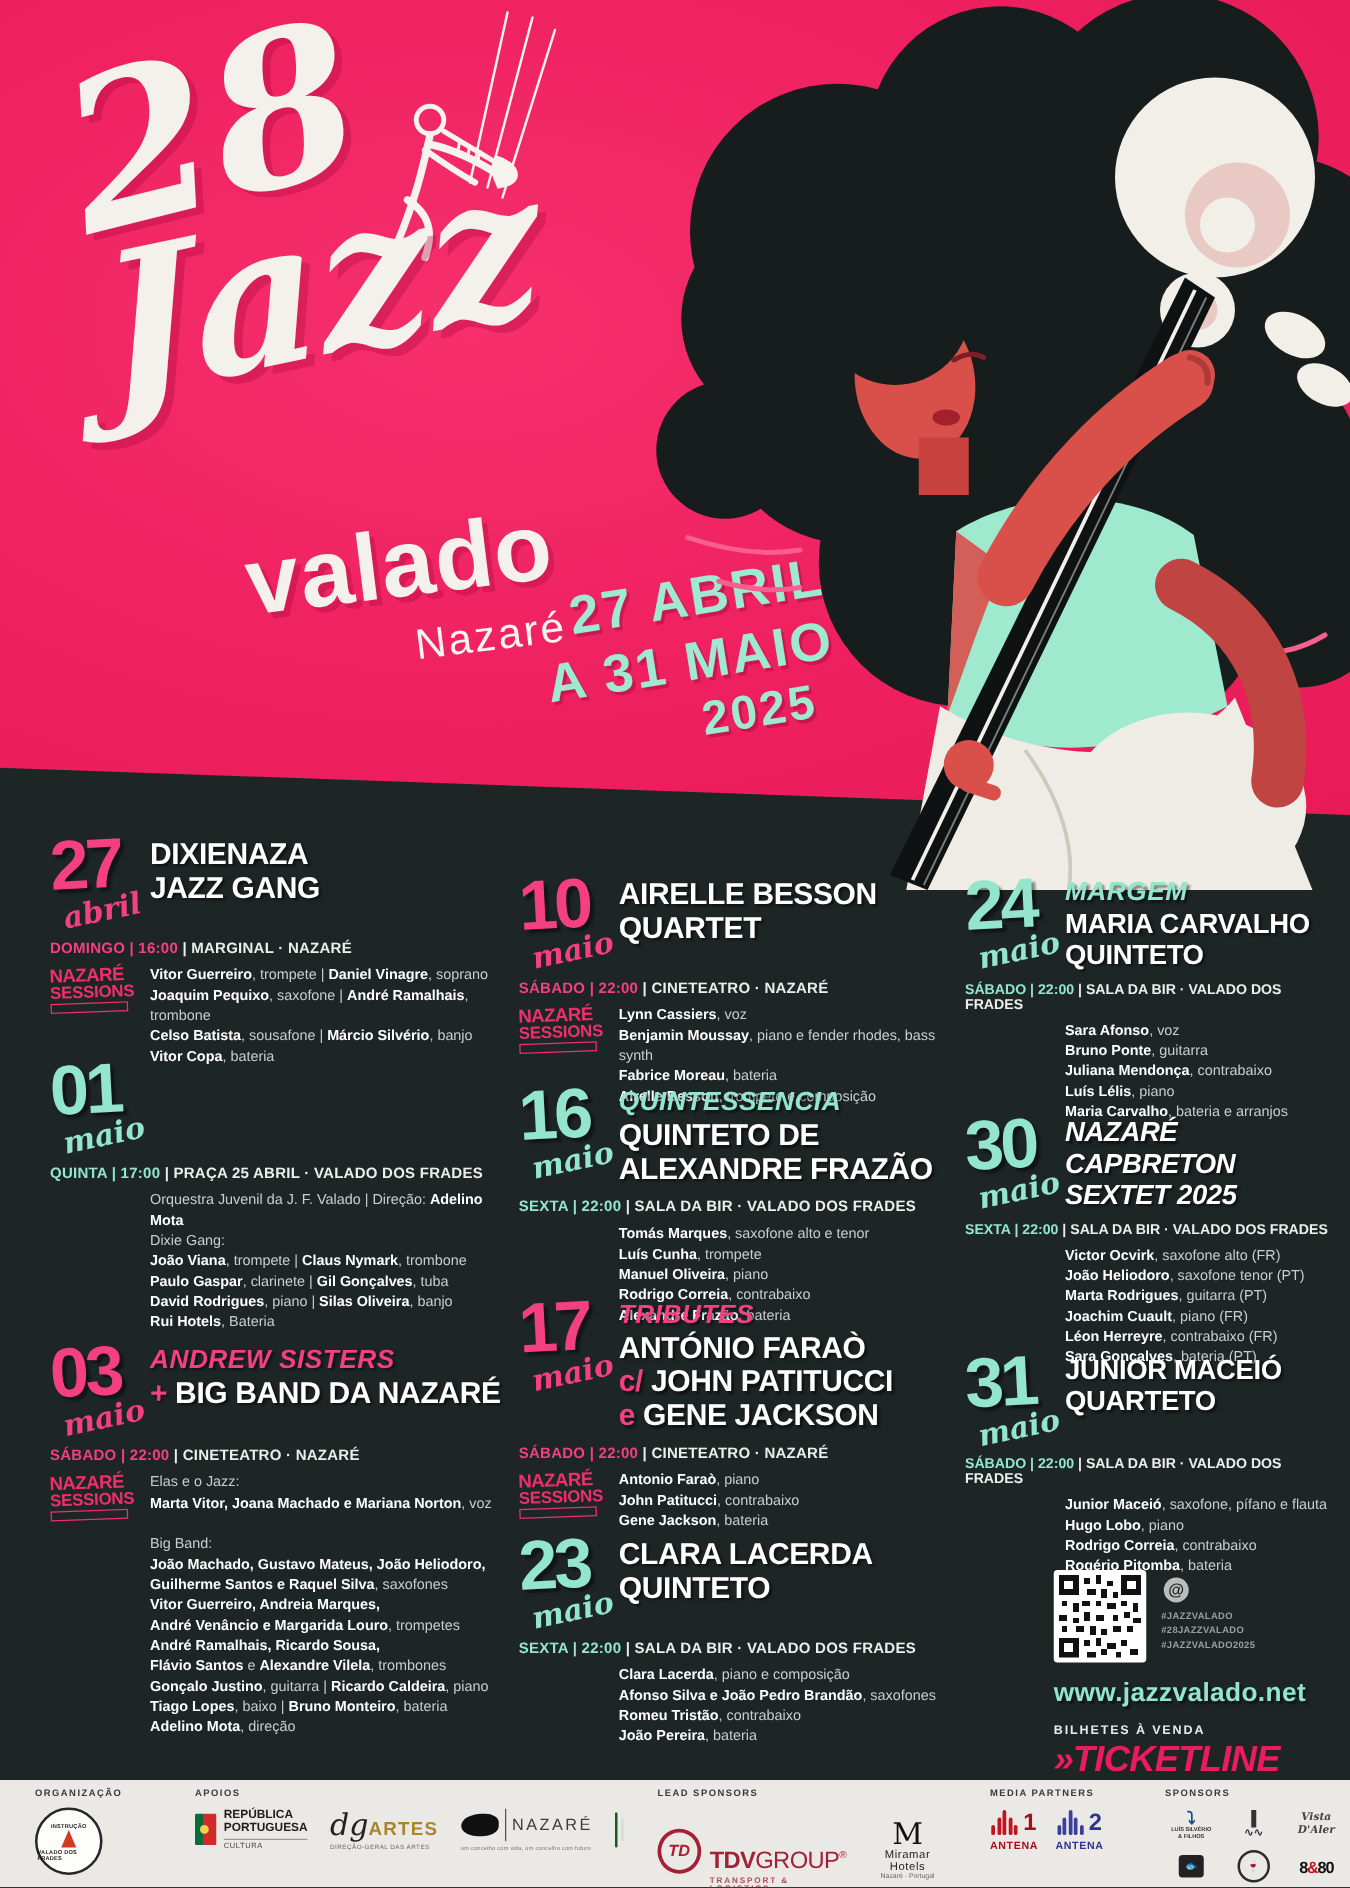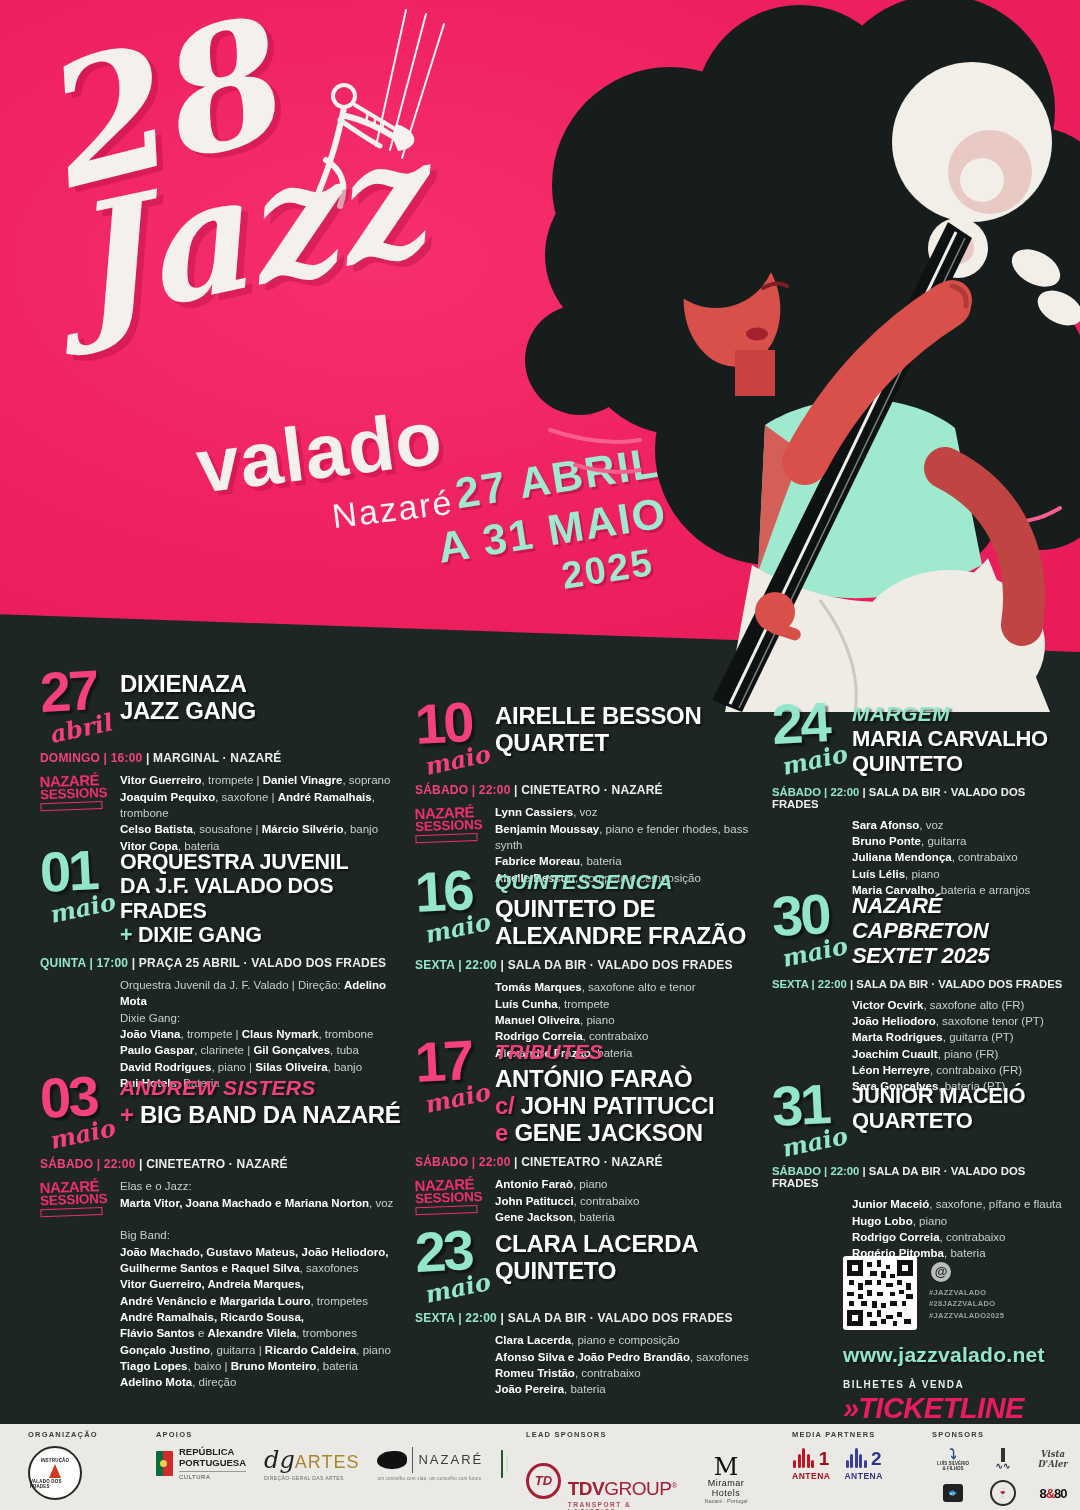--- a/index.html
+++ b/index.html
@@ -114,21 +114,21 @@
     border-bottom:14px solid #d33a1f;margin:1px 0;}
   .flag{width:17px;height:25px;background:linear-gradient(90deg,#0a6b3c 40%,#d02b2b 40%);
     position:relative;border-radius:1px;}
   .flag:after{content:"";position:absolute;left:4px;top:9px;width:7px;height:7px;
     border-radius:50%;background:#f3d14f;}
   .rp{margin-left:6px;}
   .rp .l1{font-size:9.5px;font-weight:bold;line-height:1.15;color:#1d1d1d;}
   .rp .l2{font-size:6px;margin-top:3px;color:#444;letter-spacing:.5px;border-top:1px solid #999;
     padding-top:2px;}
   .dgartes .dg{font-family:"DejaVu Serif",serif;font-style:italic;font-size:24px;color:#222;}
-  .dgartes .artes{font-weight:normal;color:#a8862c;letter-spacing:1px;font-size:18px;}
+  .dgartes .artes{font-weight:bold;color:#a8862c;letter-spacing:1px;font-size:15px;}
   .dgartes .sub{font-size:5px;color:#666;letter-spacing:.4px;margin-top:1px;}
   .naz{display:flex;align-items:center;}
   .naz .blob{width:30px;height:18px;background:#111;border-radius:60% 40% 50% 50%;}
   .naz .bar{width:1px;height:26px;background:#555;margin:0 5px;}
   .naz .nz{font-size:13px;letter-spacing:2px;color:#3c3c3c;}
   .naz-wrap .tagline{font-size:4.5px;color:#777;margin-top:3px;letter-spacing:.2px;}
   .gcrest{width:24px;height:26px;background:#2f7d33;border:1.5px solid #1c5b20;
     border-radius:4px 4px 10px 10px;position:relative;}
   .gcrest:after{content:"";position:absolute;inset:4px;border:1px solid #cfe3cf;border-radius:2px 2px 7px 7px;}
   .tdv{display:flex;align-items:center;}
@@ -285,28 +285,20 @@
             <div class="ll"><b>Celso Batista</b>, sousafone | <b>Márcio Silvério</b>, banjo</div>
             <div class="ll"><b>Vitor Copa</b>, bateria</div>
           </div>
     </div>
       </article>
       <article class="event ev-1 accent-teal">
     <div class="ev-head">
       <div class="ev-date">
         <div class="ev-day">01</div>
         <div class="ev-month">maio</div>
-      </div>
-      <div class="ev-titles">
-
-        <h2 class="ev-title">
-              <span class="tl">ORQUESTRA JUVENIL</span>
-              <span class="tl">DA J.F. VALADO DOS FRADES</span>
-              <span class="tl"><span class="acc">+</span> DIXIE GANG</span>
-            </h2>
       </div>
     </div>
     <div class="ev-info"><span class="acc">QUINTA | 17:00</span> <span class="rest">| PRAÇA 25 ABRIL · VALADO DOS FRADES</span></div>
     <div class="ev-body">
       <div class="gutter"></div>
       <div class="ev-lineup">
             <div class="ll">Orquestra Juvenil da J. F. Valado | Direção: <b>Adelino Mota</b></div>
             <div class="ll">Dixie Gang:</div>
             <div class="ll"><b>João Viana</b>, trompete | <b>Claus Nymark</b>, trombone</div>
             <div class="ll"><b>Paulo Gaspar</b>, clarinete | <b>Gil Gonçalves</b>, tuba</div>

